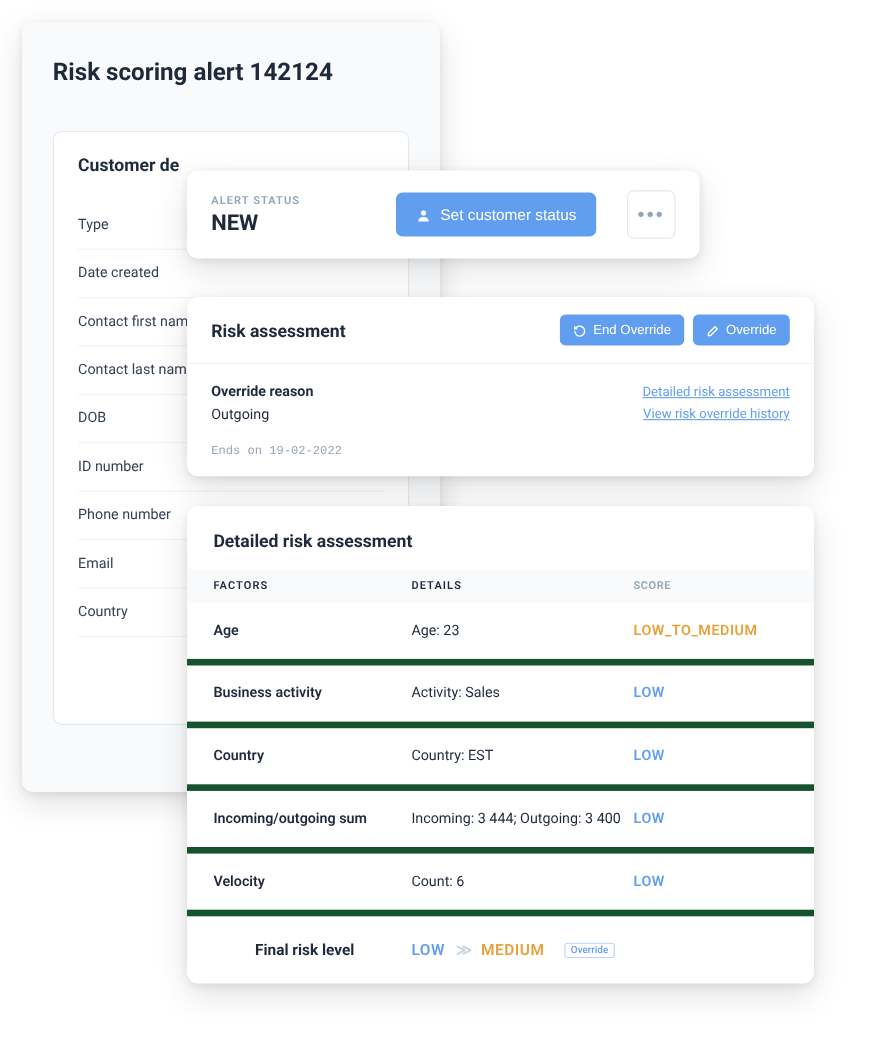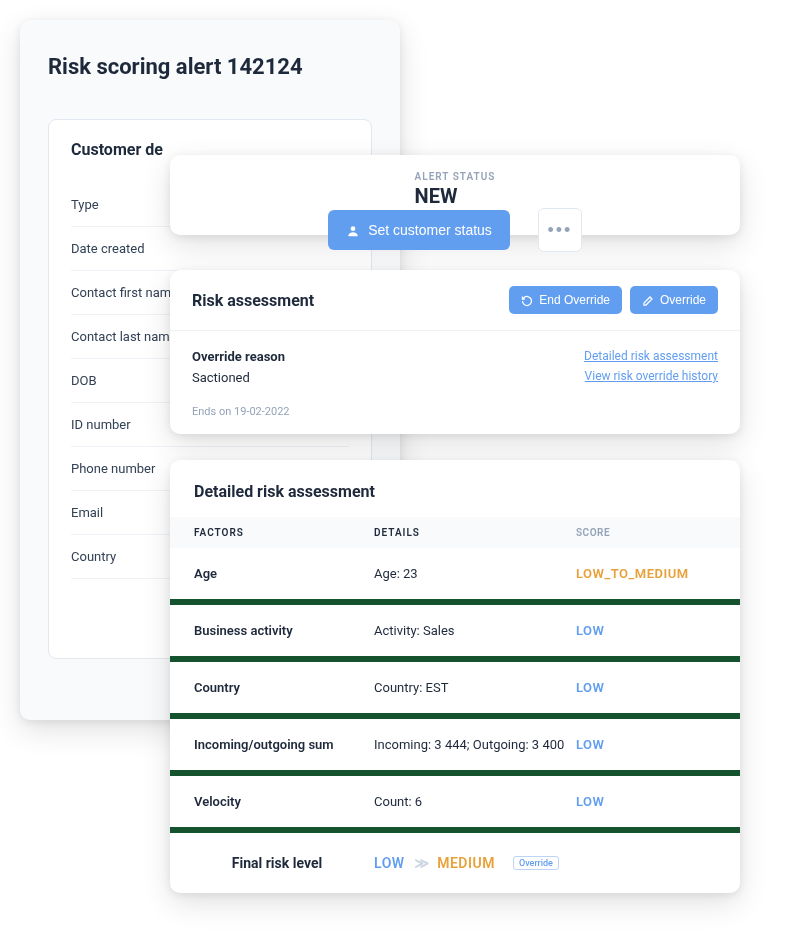--- a/index.html
+++ b/index.html
@@ -48,27 +48,26 @@
   .field-row {
     font-size: 13px;
     color: #334155;
     padding: 14px 0;
     border-bottom: 1px solid #eef2f6;
   }
   
   .status-card {
     left: 170px;
     top: 155px;
-    width: 570px;
+    width: 466px;
     height: 80px;
     padding: 16px 22px;
     display: flex;
     align-items: center;
     justify-content: space-between;
-    flex-direction: column;
   }
   .status-left .label {
     font-size: 10px;
     letter-spacing: 1px;
     color: #94a3b8;
     font-weight: 600;
   }
   .status-left .value {
     font-size: 20px;
     font-weight: 700;
@@ -177,20 +176,21 @@
     text-decoration: underline;
     font-size: 12px;
     display: block;
     margin-bottom: 6px;
     cursor: pointer;
   }
   .risk-footer {
     padding: 10px 22px 16px 22px;
     font-size: 11px;
     color: #94a3b8;
+    font-family: Liberation Mono, monospace;
   }
   
   .detail-card {
     left: 170px;
     top: 460px;
     width: 570px;
     padding: 0;
   }
   .detail-header {
     padding: 22px 24px 16px 24px;
@@ -301,21 +301,21 @@
               <path d="M4 20h4L20 8l-4-4L4 16v4z"></path>
             </svg>
         </span>
         <span>Override</span>
       </button>
     </div>
   </div>
   <div class="risk-body">
     <div>
       <div class="risk-col-label">Override reason</div>
-      <div class="risk-col-value">Sactioned</div>
+      <div class="risk-col-value">Outgoing</div>
     </div>
     <div class="risk-links">
       <a class="link">Detailed risk assessment</a>
       <a class="link">View risk override history</a>
     </div>
   </div>
   <div class="risk-footer">Ends on 19-02-2022</div>
 </div>
 
 <div class="card detail-card">

